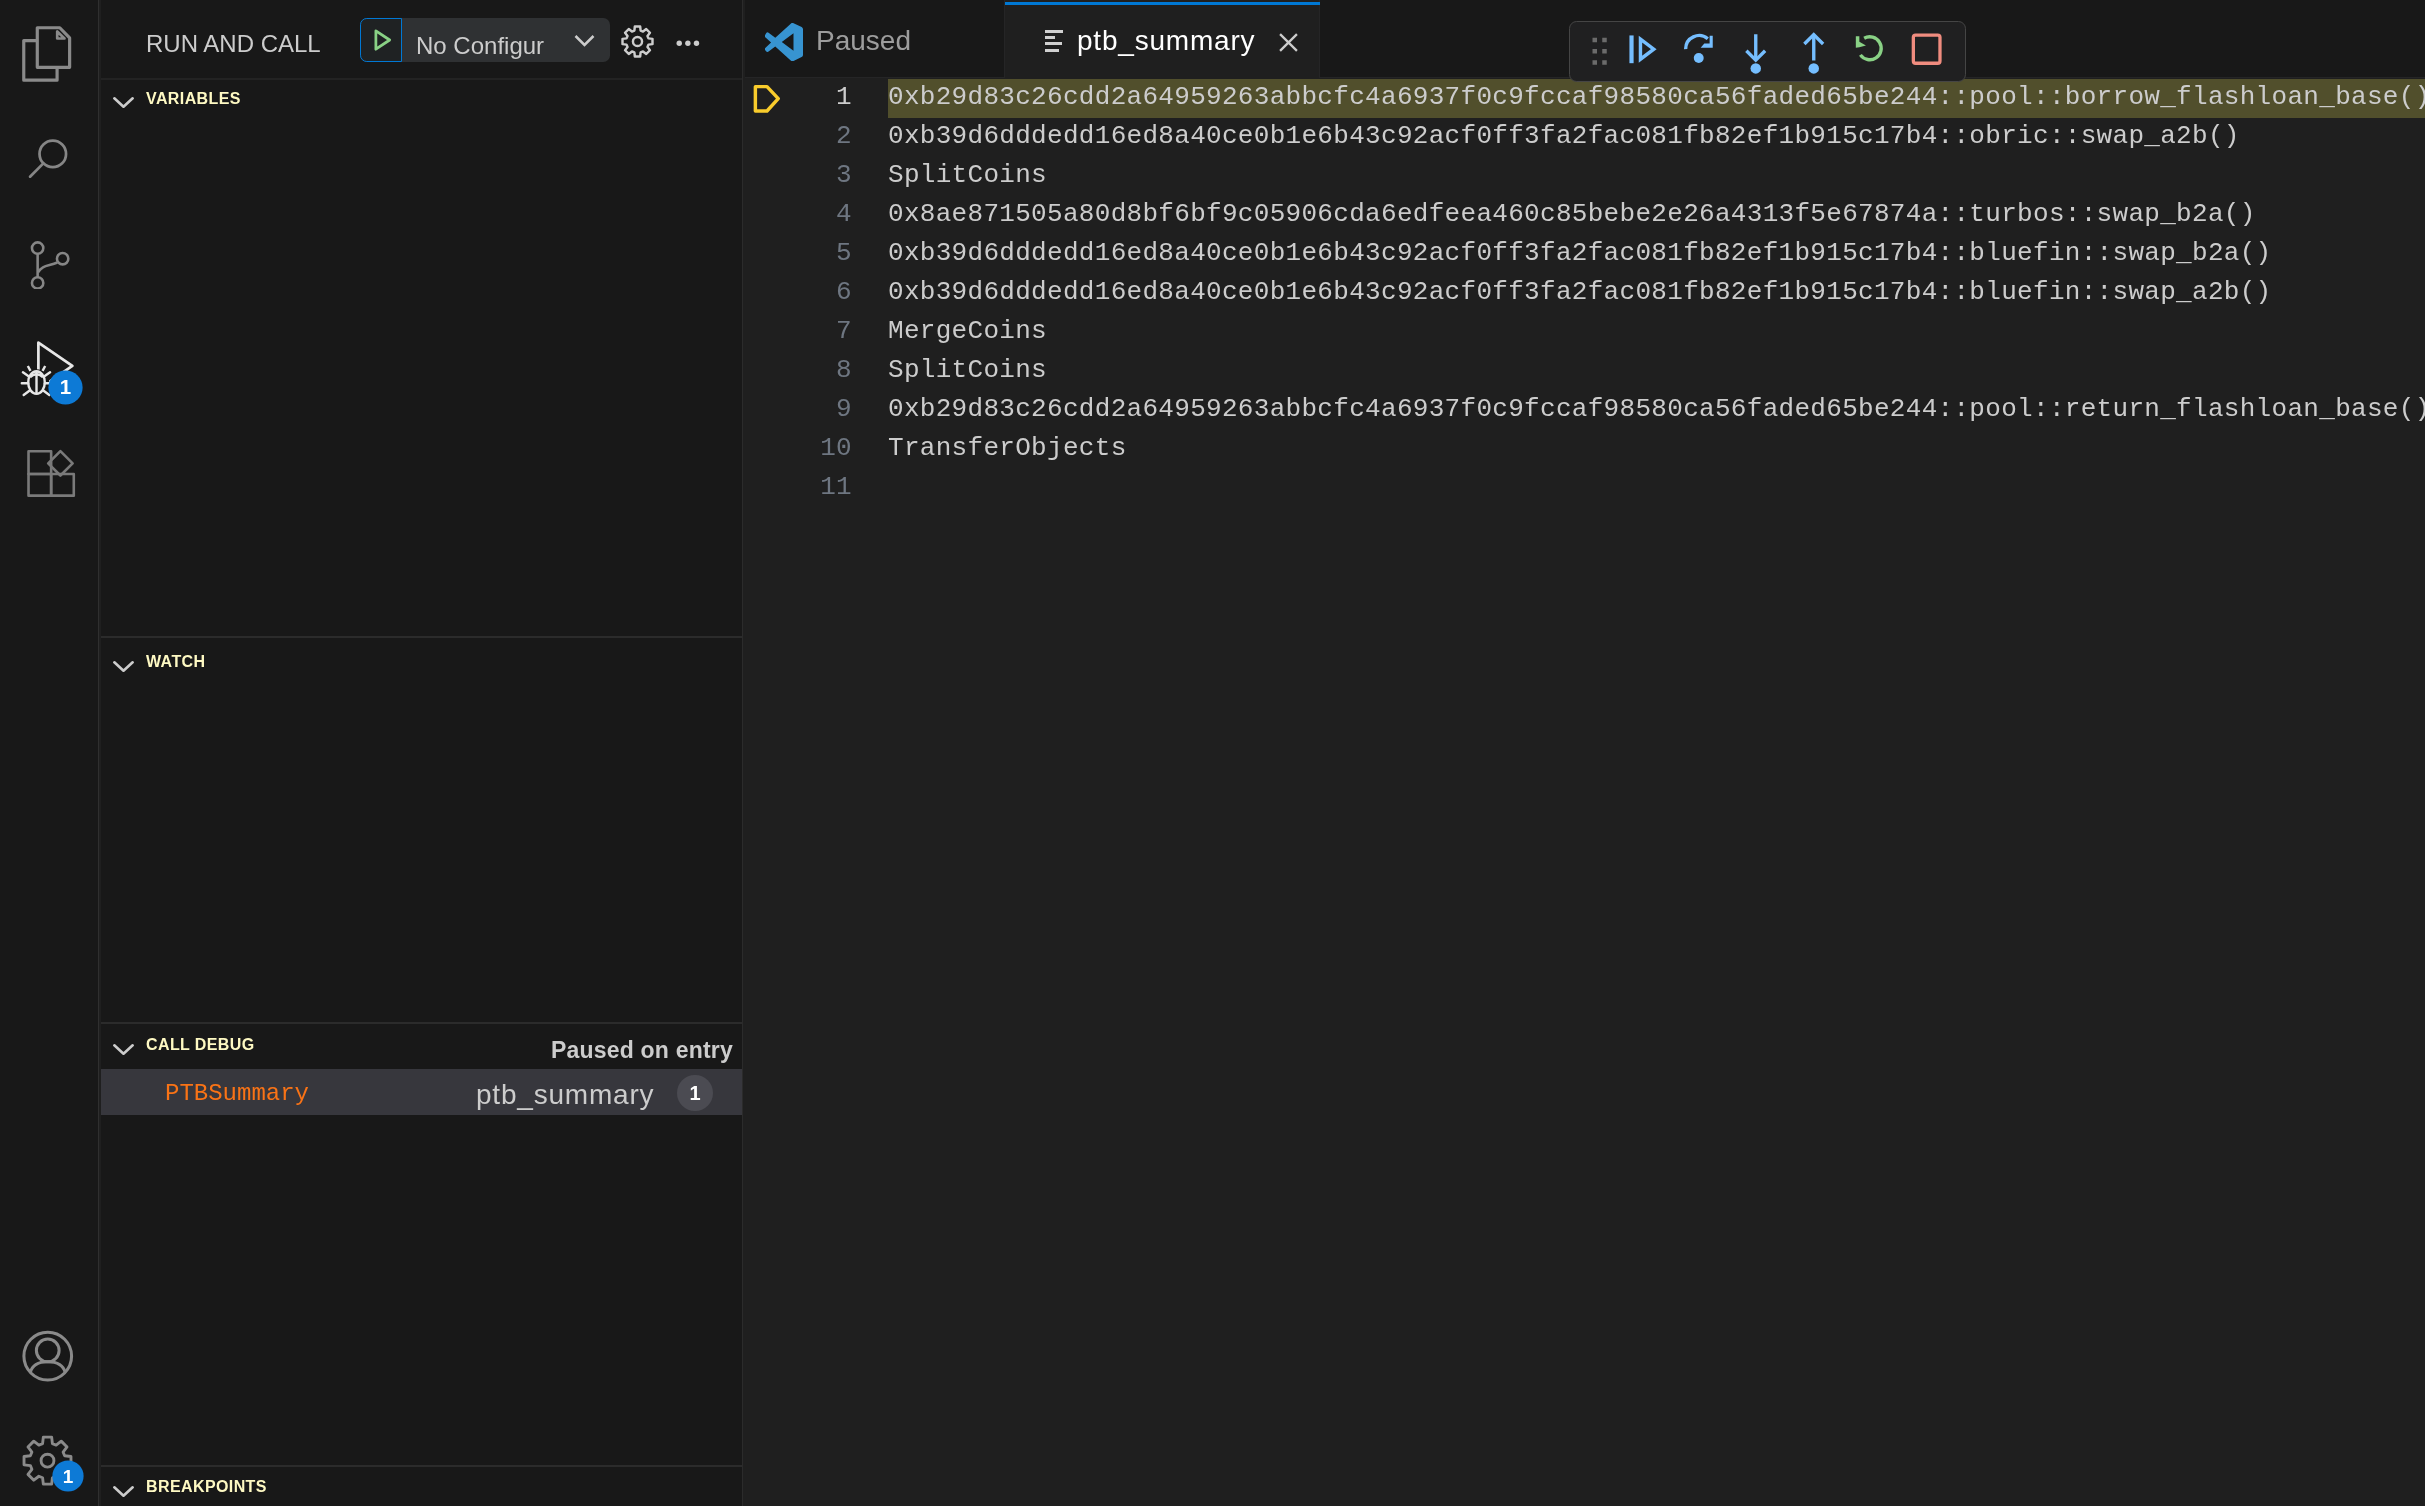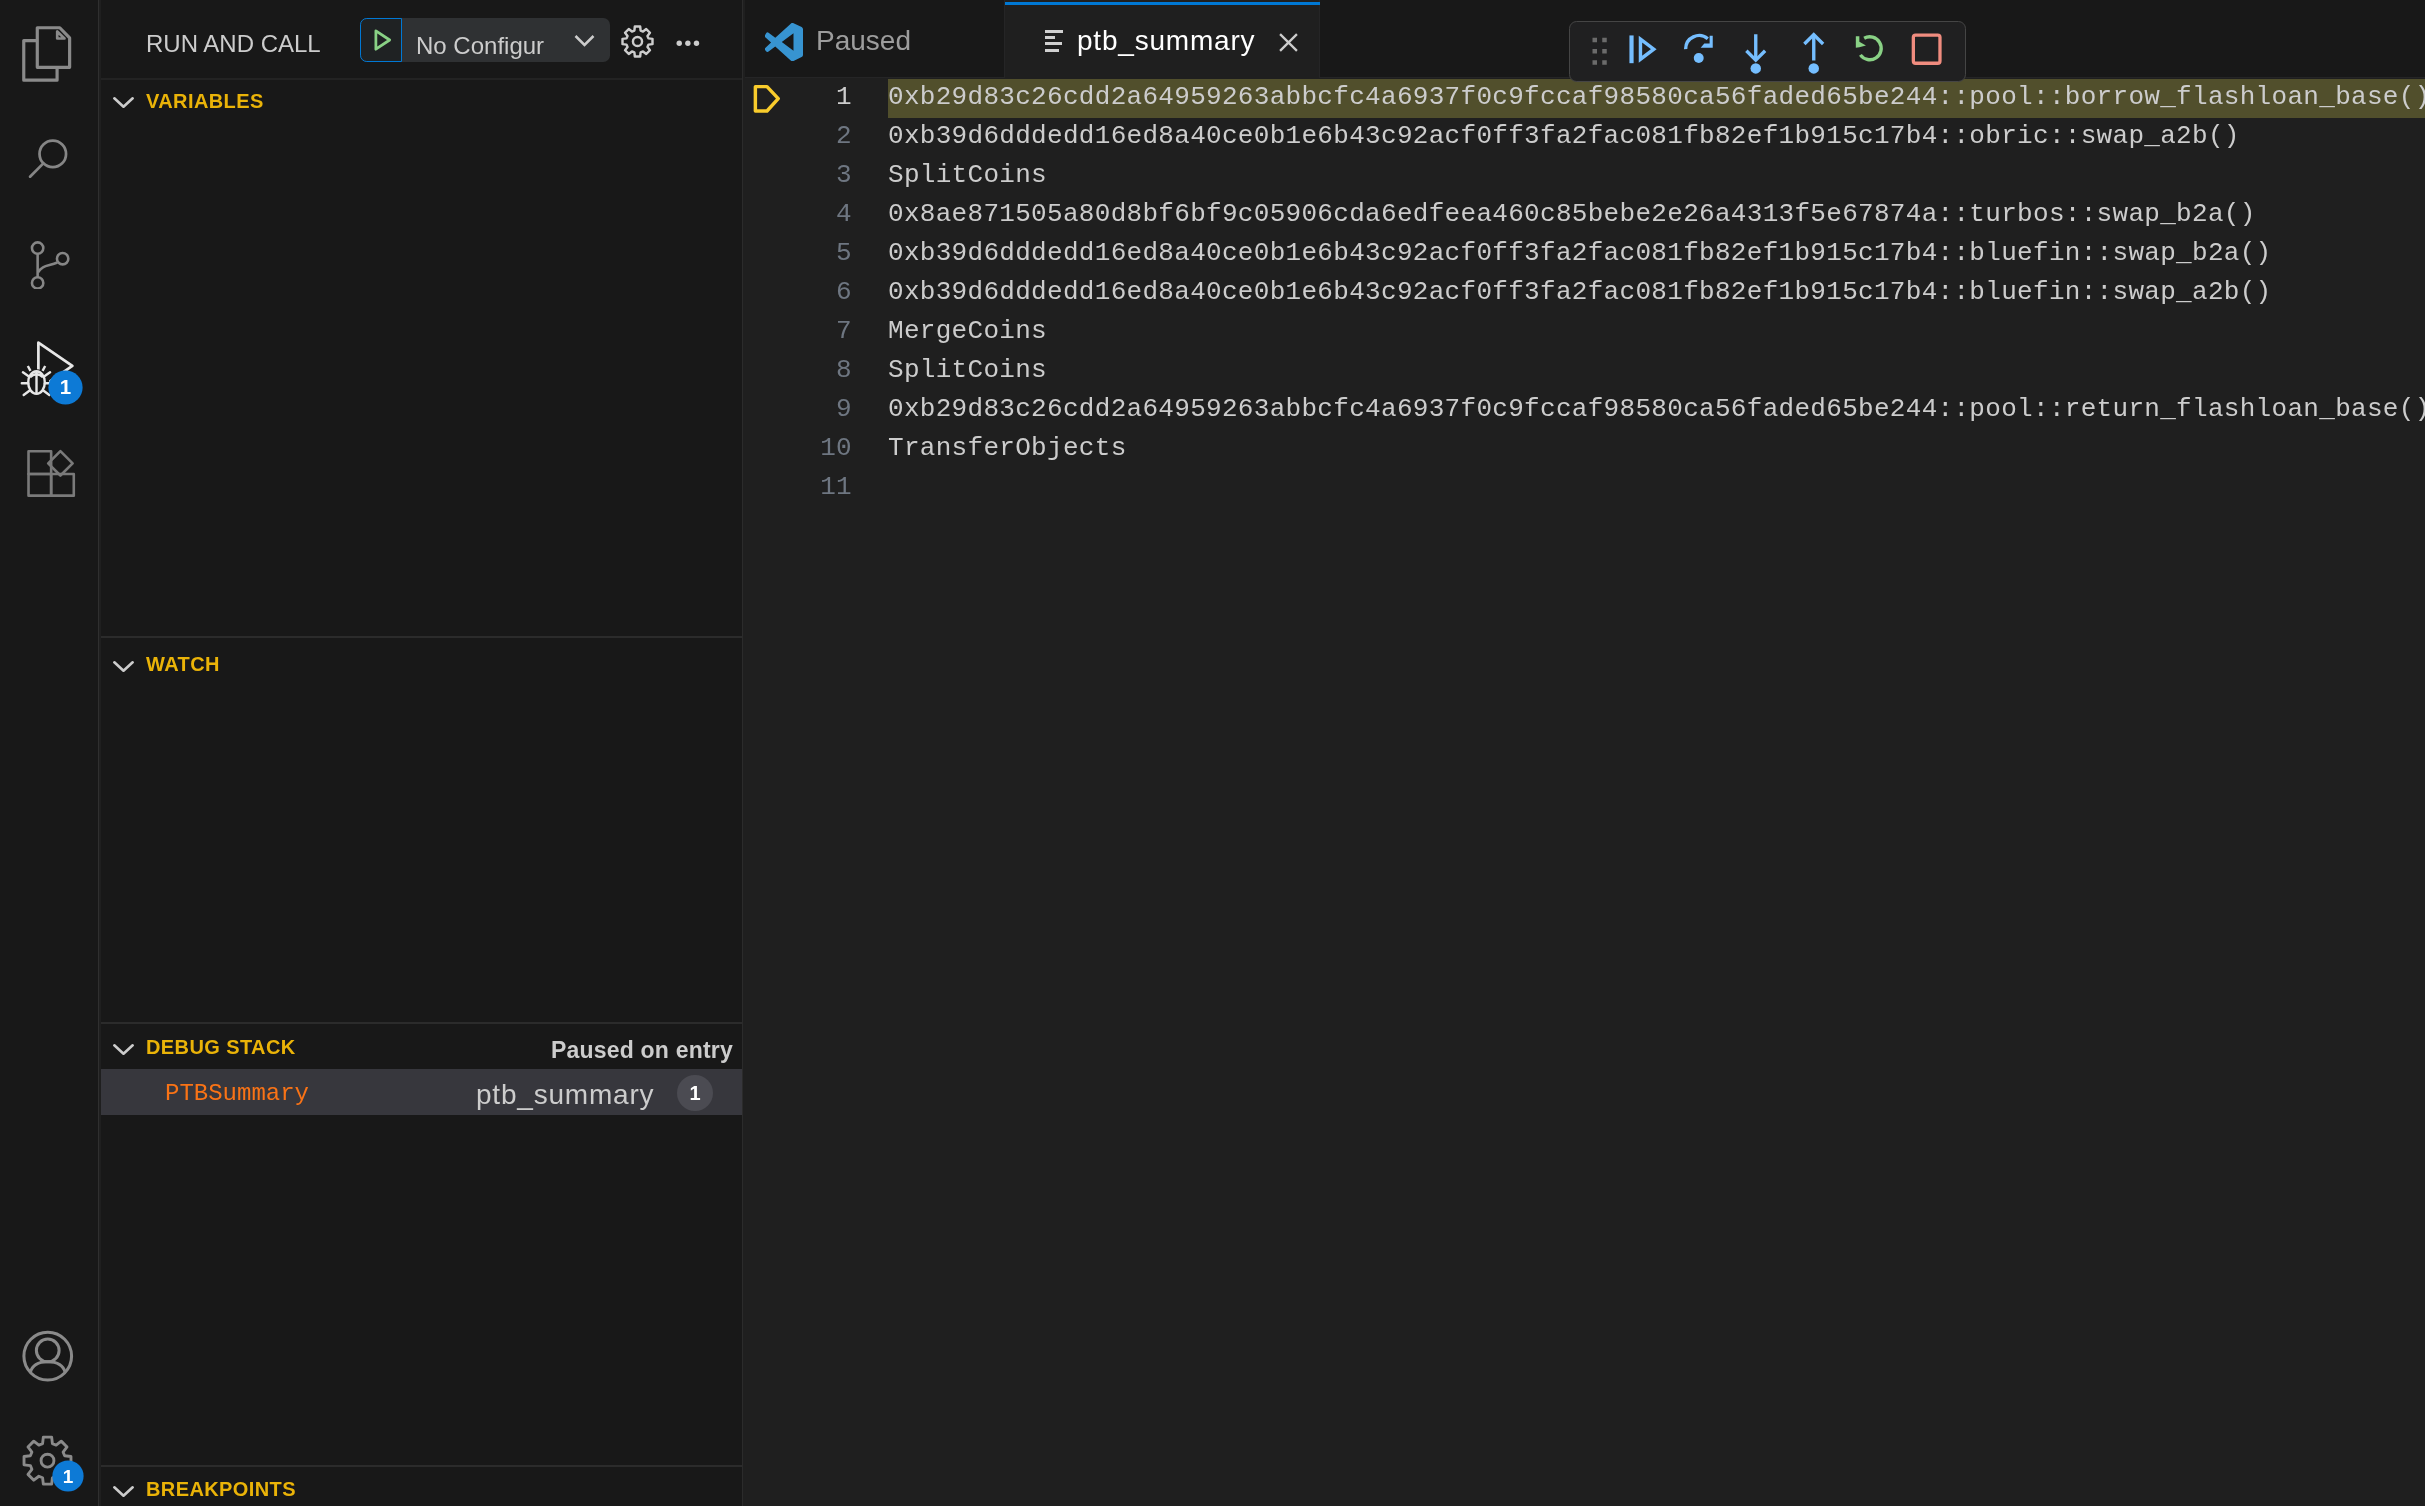--- a/index.html
+++ b/index.html
@@ -2,21 +2,21 @@
 <html style="font-size:12px"><head>
 <meta charset="utf-8">
 <style>
 * { margin:0; padding:0; box-sizing:border-box; }
 html,body { width:2426px; height:1506px; background:#1f1f1f; overflow:hidden;
   font-family:"Liberation Sans", sans-serif; }
 .abs { position:absolute; }
 #activitybar { left:0; top:0; width:99px; height:1506px; background:#181818; border-right:1.5px solid #2f2f2f; }
 #sidebar { left:101px; top:0; width:642px; height:1506px; background:#181818; border-right:1.5px solid #2b2b2b; }
 #tabbar { left:745px; top:0; width:1681px; height:78px; background:#181818; border-bottom:1.5px solid #252526; }
-.sechdr { color:#eab308; font-weight:bold; font-size:20px; letter-spacing:0.4px; }
+.sechdr { color:#fef9c3; font-weight:bold; font-size:16px; letter-spacing:0.4px; }
 .chev { stroke:#cccccc; stroke-width:3.4; fill:none; stroke-linecap:round; stroke-linejoin:round; }
 .mono { font-family:"Liberation Mono", monospace; }
 </style>
 </head>
 <body>
 
 <div class="abs" id="activitybar"></div>
 
 <svg class="abs" style="left:15px;top:19px" width="76" height="68" viewBox="0 0 100 90">
   <path d="M11.3 28.6 H55.4 V81 H11.3 Z" fill="none" stroke="#8a8a8a" stroke-width="4.2" stroke-linejoin="round"></path>
@@ -121,21 +121,21 @@
 <div class="abs" style="left:101px;top:636px;width:641px;height:1.5px;background:#2b2b2b;"></div>
 <svg class="abs" style="left:112px;top:660px" width="23" height="13" viewBox="0 0 30 17">
     <path class="chev" d="M3 3 L15 14 L27 3"></path>
   </svg>
 <div class="abs sechdr" style="left:146px;top:653px;">WATCH</div>
 
 <div class="abs" style="left:101px;top:1022px;width:641px;height:1.5px;background:#2b2b2b;"></div>
 <svg class="abs" style="left:112px;top:1043px" width="23" height="13" viewBox="0 0 30 17">
     <path class="chev" d="M3 3 L15 14 L27 3"></path>
   </svg>
-<div class="abs sechdr" style="left:146px;top:1036px;">DEBUG STACK</div>
+<div class="abs sechdr" style="left:146px;top:1036px;">CALL DEBUG</div>
 <div class="abs" style="left:551px;top:1037px;color:#cccccc;font-weight:bold;font-size:23px;letter-spacing:0.2px;">Paused on entry</div>
 
 <div class="abs" style="left:101px;top:1069px;width:641px;height:46px;background:#37373d;"></div>
 <div class="abs mono" style="left:165px;top:1080px;color:#f97316;font-size:24px;">PTBSummary</div>
 <div class="abs" style="left:476px;top:1079px;color:#cccccc;font-size:28px;letter-spacing:0.8px;">ptb_summary</div>
 <div class="abs" style="left:677px;top:1075px;width:36px;height:36px;background:#4b4b52;border-radius:50%;color:#ffffff;font-size:20px;font-weight:bold;text-align:center;line-height:36px;">1</div>
 
 <div class="abs" style="left:101px;top:1465px;width:641px;height:1.5px;background:#2b2b2b;"></div>
 <svg class="abs" style="left:112px;top:1485px" width="23" height="13" viewBox="0 0 30 17">
     <path class="chev" d="M3 3 L15 14 L27 3"></path>

